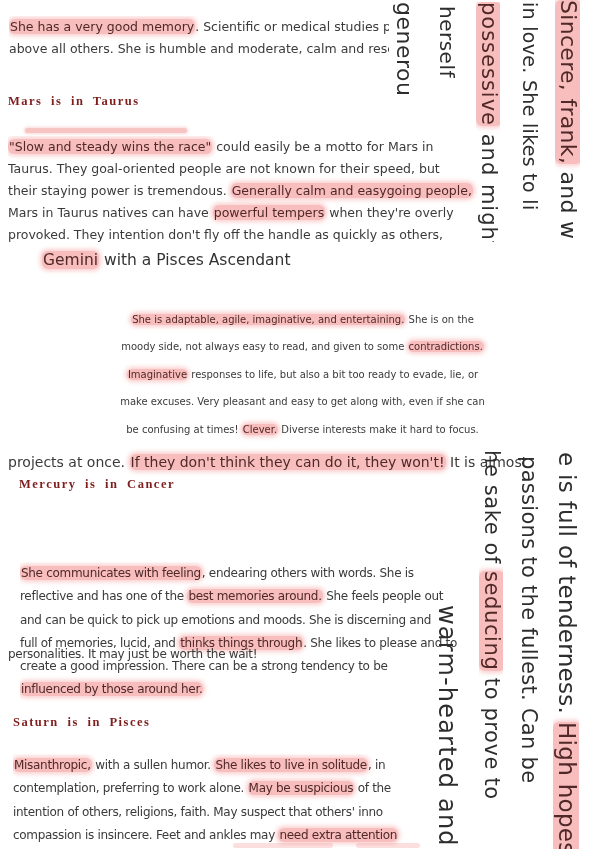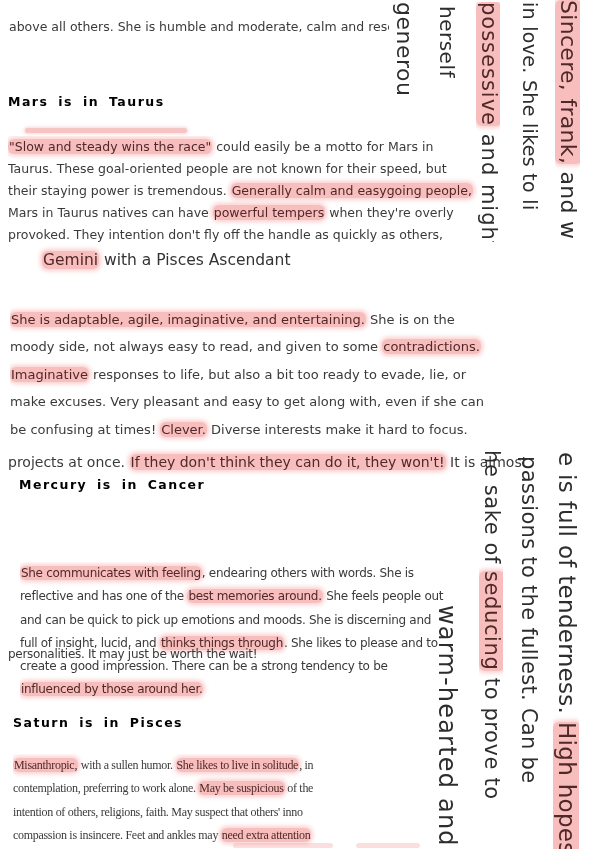--- a/index.html
+++ b/index.html
@@ -15,37 +15,37 @@
   
   .hl{
     color:#502828;
     background:rgba(241,126,126,.5);
     box-shadow:0 0 4px 2px rgba(241,126,126,.38);
     border-radius:6px;
     padding:0 1px;
   }
   
   .heading{
-    color:#000000;font-weight:bold;font-size:12.5px;
-    letter-spacing:1.5px;word-spacing:4px;white-space:nowrap;
+    color:#7f1d1d;font-weight:bold;font-size:12.5px;
+    letter-spacing:1.5px;word-spacing:4px;white-space:nowrap;font-family:Liberation Serif, serif;
   }
   
   .intro{left:9px;top:16px;width:380px;font-size:12.5px;line-height:22px;}
   .mars-h{left:8px;top:94px;}
   .streak{left:25px;top:128px;width:162px;height:5px;border-radius:3px;
           background:rgba(240,138,138,.5);box-shadow:0 0 3px 1px rgba(240,138,138,.35);}
   .mars{left:8px;top:136px;width:470px;font-size:12.5px;line-height:22px;}
   .gem-h{left:13px;top:251px;font-size:15.5px;white-space:nowrap;color:#333;padding-left:29px;}
-  .gemini{left:10px;top:306px;width:585px;font-size:13px;line-height:27.4px;}
+  .gemini{left:10px;top:306px;width:585px;font-size:10px;line-height:27.4px;text-align:center;}
   .projects{left:8px;top:454px;width:450px;font-size:14px;line-height:16px;white-space:nowrap;}
   .merc-h{left:19px;top:477px;text-align:center;}
   .mercury{left:20px;top:514px;width:462px;font-size:12px;letter-spacing:-0.3px;line-height:23.3px;margin-top:48px;}
   .waitnote{left:8px;top:643px;width:425px;font-size:12px;letter-spacing:-0.3px;line-height:23px;}
   .sat-h{left:13px;top:715px;}
-  .saturn{left:13px;top:754px;width:420px;font-size:12px;letter-spacing:-0.3px;line-height:23.3px;font-family:Liberation Serif, serif;}
+  .saturn{left:13px;top:754px;width:420px;font-size:12px;letter-spacing:-0.3px;line-height:23.3px;}
   
   .vcol{
     position:absolute;writing-mode:vertical-rl;white-space:nowrap;
     color:#2d2d2d;line-height:1.12;
   }
   .v-generous {left:391px;top:2px;  font-size:22px;height:92px; overflow:hidden;letter-spacing:.5px;}
   .v-herself  {left:436px;top:6px;  font-size:20px;letter-spacing:.5px;}
   .v-possess  {left:476px;top:2px;  font-size:21px;height:240px;overflow:hidden;letter-spacing:1px;}
   .v-inlove   {left:519px;top:2px;  font-size:19px;height:240px;overflow:hidden;letter-spacing:.3px;}
   .v-sincere  {left:555px;top:0px;  font-size:22px;height:246px;overflow:hidden;letter-spacing:.3px;}
@@ -55,30 +55,31 @@
   .v-tender   {left:553px;top:452px;font-size:23px;height:397px;overflow:hidden;letter-spacing:.3px;}
   
   .smudge{position:absolute;height:5px;border-radius:3px;background:rgba(241,126,126,.25);}
   .smudge1{left:233px;top:843px;width:100px;}
   .smudge2{left:356px;top:843px;width:64px;}
 </style>
 </head>
 <body>
 
 <div class="abs block intro">
+  <div class="ln"><span class="hl">She has a very good memory</span><span>. Scientific or medical studies p</span></div>
   <div class="ln"><span>above all others. She is humble and moderate, calm and rese</span></div>
 </div>
 
 <div class="abs heading mars-h">Mars is in Taurus</div>
 
 <div class="abs streak"></div>
 
 <div class="abs block mars">
   <div class="ln"><span class="hl">"Slow and steady wins the race"</span><span> could easily be a motto for Mars in</span></div>
-  <div class="ln"><span>Taurus. These goal-oriented people are not known for their speed, but</span></div>
+  <div class="ln"><span>Taurus. They goal-oriented people are not known for their speed, but</span></div>
   <div class="ln"><span>their staying power is tremendous. </span><span class="hl">Generally calm and easygoing people,</span></div>
   <div class="ln"><span>Mars in Taurus natives can have </span><span class="hl">powerful tempers</span><span> when they're overly</span></div>
   <div class="ln"><span>provoked. They intention don't fly off the handle as quickly as others,</span></div>
 </div>
 
 <div class="abs gem-h"><span class="hl">Gemini</span><span> with a Pisces Ascendant</span></div>
 
 <div class="abs block gemini">
   <div class="ln"><span class="hl">She is adaptable, agile, imaginative, and entertaining.</span><span> She is on the</span></div>
   <div class="ln"><span>moody side, not always easy to read, and given to some </span><span class="hl">contradictions.</span></div>
@@ -88,21 +89,21 @@
 </div>
 
 <div class="abs projects"><span>projects at once. </span><span class="hl">If they don't think they can do it, they won't!</span><span> It is almost</span></div>
 
 <div class="abs heading merc-h">Mercury is in Cancer</div>
 
 <div class="abs block mercury">
   <div class="ln"><span class="hl">She communicates with feeling</span><span>, endearing others with words. She is</span></div>
   <div class="ln"><span>reflective and has one of the </span><span class="hl">best memories around.</span><span> She feels people out</span></div>
   <div class="ln"><span>and can be quick to pick up emotions and moods. She is discerning and</span></div>
-  <div class="ln"><span>full of insight, lucid, and </span><span class="hl">thinks things through</span><span>. She likes to please and to</span></div>
+  <div class="ln"><span>full of memories, lucid, and </span><span class="hl">thinks things through</span><span>. She likes to please and to</span></div>
   <div class="ln"><span>create a good impression. There can be a strong tendency to be</span></div>
   <div class="ln"><span class="hl">influenced by those around her.</span></div>
 </div>
 
 <div class="abs block waitnote">
   <div class="ln"><span>personalities. It may just be worth the wait!</span></div>
 </div>
 
 <div class="abs heading sat-h">Saturn is in Pisces</div>
 

